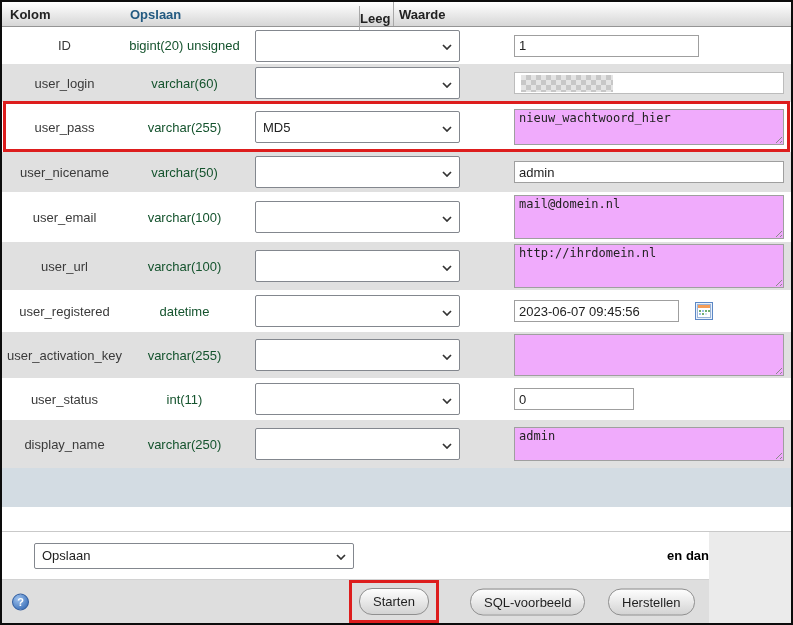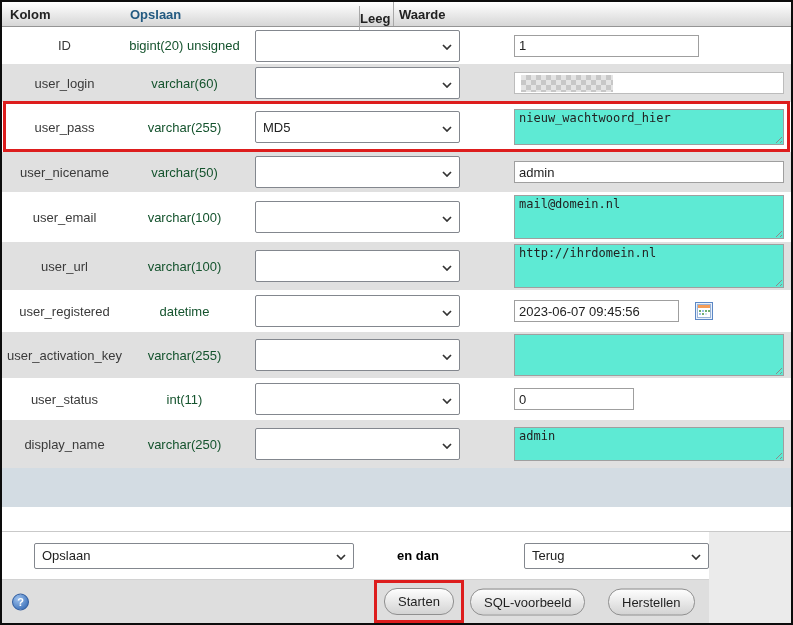--- a/index.html
+++ b/index.html
@@ -35,21 +35,21 @@
 
   .select{margin-left:13px;width:205px;height:32px;background:#fff;border:1px solid #83878e;
           border-radius:2px;display:flex;align-items:center;justify-content:space-between;
           padding:0 7px;cursor:default;}
   .select .selval{white-space:nowrap;overflow:hidden;}
   .sm-select{height:26px;border-radius:2px;}
 
   .tf{height:22px;background:#fff;border:1px solid #9f9f9f;display:flex;align-items:center;
       padding:0 4px;overflow:hidden;white-space:nowrap;}
   .w185{width:185px}.w270{width:270px}.w165{width:165px}.w120{width:120px}
-  .ta{position:relative;width:270px;background:#5eead4;border:1px solid #9f9f9f;
+  .ta{position:relative;width:270px;background:#f0abfc;border:1px solid #9f9f9f;
       font-family:"DejaVu Sans Mono","Liberation Mono",monospace;font-size:12px;
       padding:1px 4px;overflow:hidden;align-self:flex-start;}
   .ta-h36{height:36px}.ta-h44{height:44px}.ta-h42{height:42px}.ta-h34{height:34px}
   .grip{position:absolute;right:1px;bottom:1px;width:9px;height:9px;
         background:repeating-linear-gradient(135deg,transparent 0 2px,#8b8b8b 2px 3px);
         clip-path:polygon(100% 0,100% 100%,0 100%);}
   .blur{width:92px;height:17px;margin-left:2px;
         background-image:linear-gradient(45deg,#c7c7c7 25%,transparent 25% 75%,#c7c7c7 75%),
                          linear-gradient(45deg,#c7c7c7 25%,#e4e4e4 25% 75%,#c7c7c7 75%);
         background-size:10px 10px;background-position:0 0,5px 5px;}
@@ -70,21 +70,21 @@
   .endan{margin-left:8px;font-weight:bold;color:#000;}
   .sel-terug{margin-left:50px;width:185px;}
 
   .help{position:absolute;left:10px;top:50%;transform:translateY(-50%);width:17px;height:17px;
         border-radius:50%;background:radial-gradient(circle at 35% 30%,#9ec2ee,#4a7cc0 70%,#2d5a9e);
         border:1px solid #2d5a9e;color:#fff;font-weight:bold;font-size:11px;
         display:flex;align-items:center;justify-content:center;cursor:pointer;}
   .btn{background:linear-gradient(#fefefe,#d3d3d3);border:1px solid #8f8f8f;border-radius:13px;
        height:27px;padding:0 13px;font-size:13px;color:#1f1f1f;display:flex;align-items:center;
        white-space:nowrap;cursor:pointer;font-family:inherit;}
-  .starten-box{position:absolute;left:372px;top:0;height:100%;border:3px solid var(--highlight-red);
+  .starten-box{position:absolute;left:347px;top:0;height:100%;border:3px solid var(--highlight-red);
                display:flex;align-items:center;padding:4px 7px;}
   .abs-btn{position:absolute;top:50%;transform:translateY(-50%);}
   .b-sql{left:468px;} .b-herstel{left:606px;}
 </style>
 </head>
 <body>
 
 <div class="frame">
 
   <div class="thead">
@@ -301,26 +301,20 @@
   <div class="bottom-wrap">
     <div class="panel">
       <div class="panel-top">
         <div class="select sm-select sel-opslaan">
           <span class="selval">Opslaan</span>
           <span><svg width="10" height="6" viewBox="0 0 10 6">
                 <path d="M1 1 L5 5 L9 1" fill="none" stroke="#333" stroke-width="1.7"></path>
               </svg></span>
         </div>
         <span class="endan">en dan</span>
-        <div class="select sm-select sel-terug">
-          <span class="selval">Terug</span>
-          <span><svg width="10" height="6" viewBox="0 0 10 6">
-                <path d="M1 1 L5 5 L9 1" fill="none" stroke="#333" stroke-width="1.7"></path>
-              </svg></span>
-        </div>
       </div>
       <div class="panel-foot">
         <div class="help">
             <span>?</span>
           </div>
         <div class="starten-box">
           <button class="btn">Starten</button>
         </div>
         <button class="btn abs-btn b-sql">SQL-voorbeeld</button>
         <button class="btn abs-btn b-herstel">Herstellen</button>

